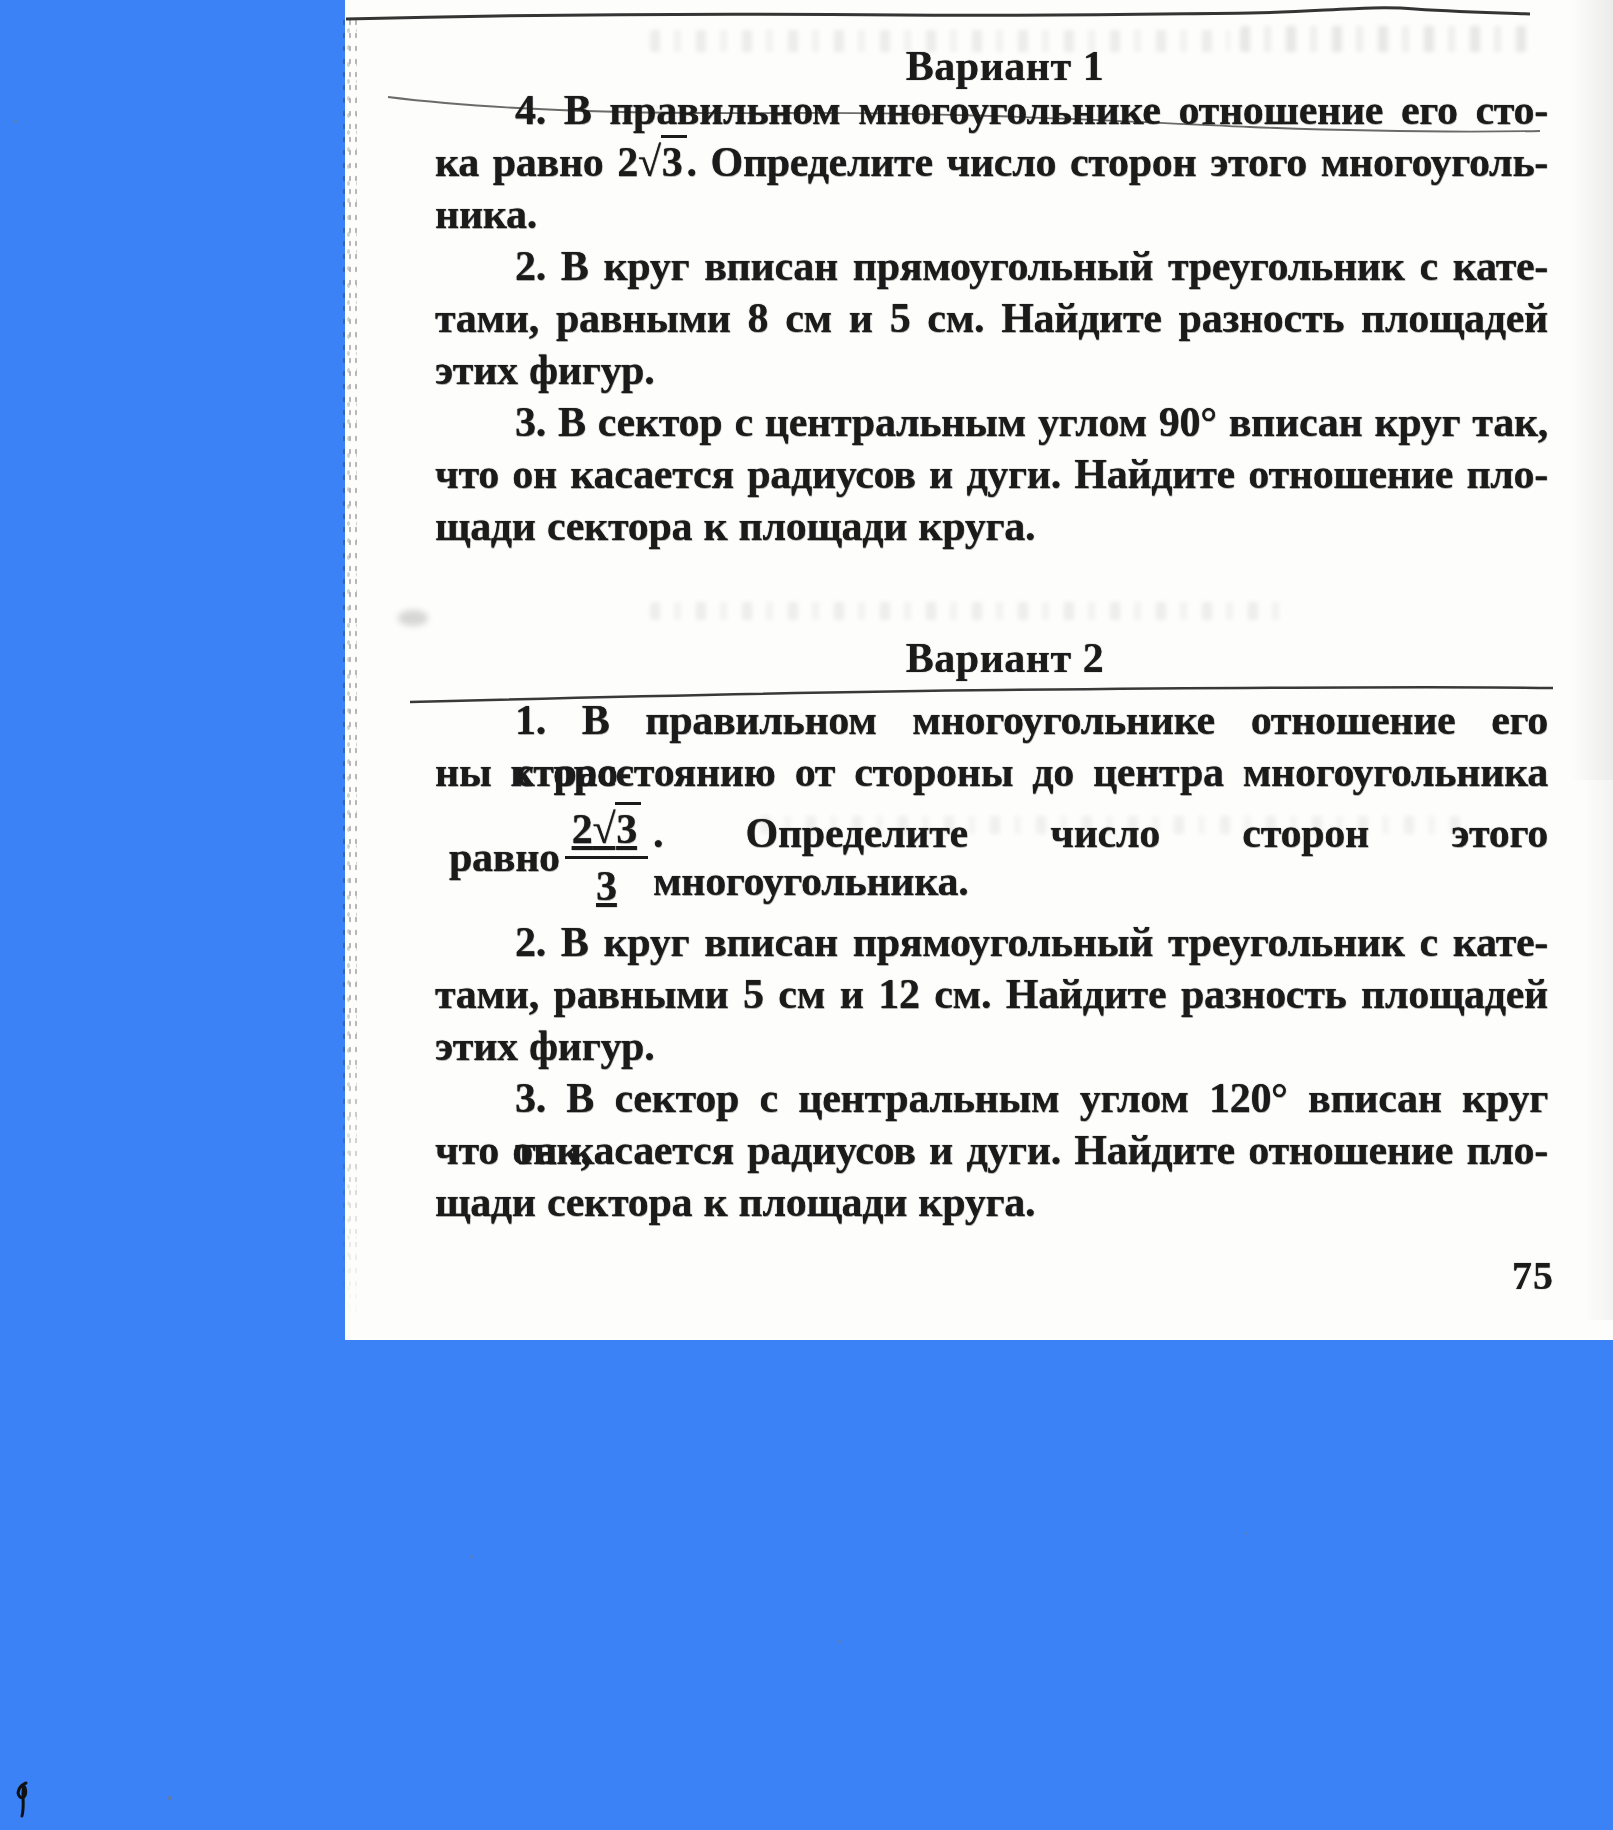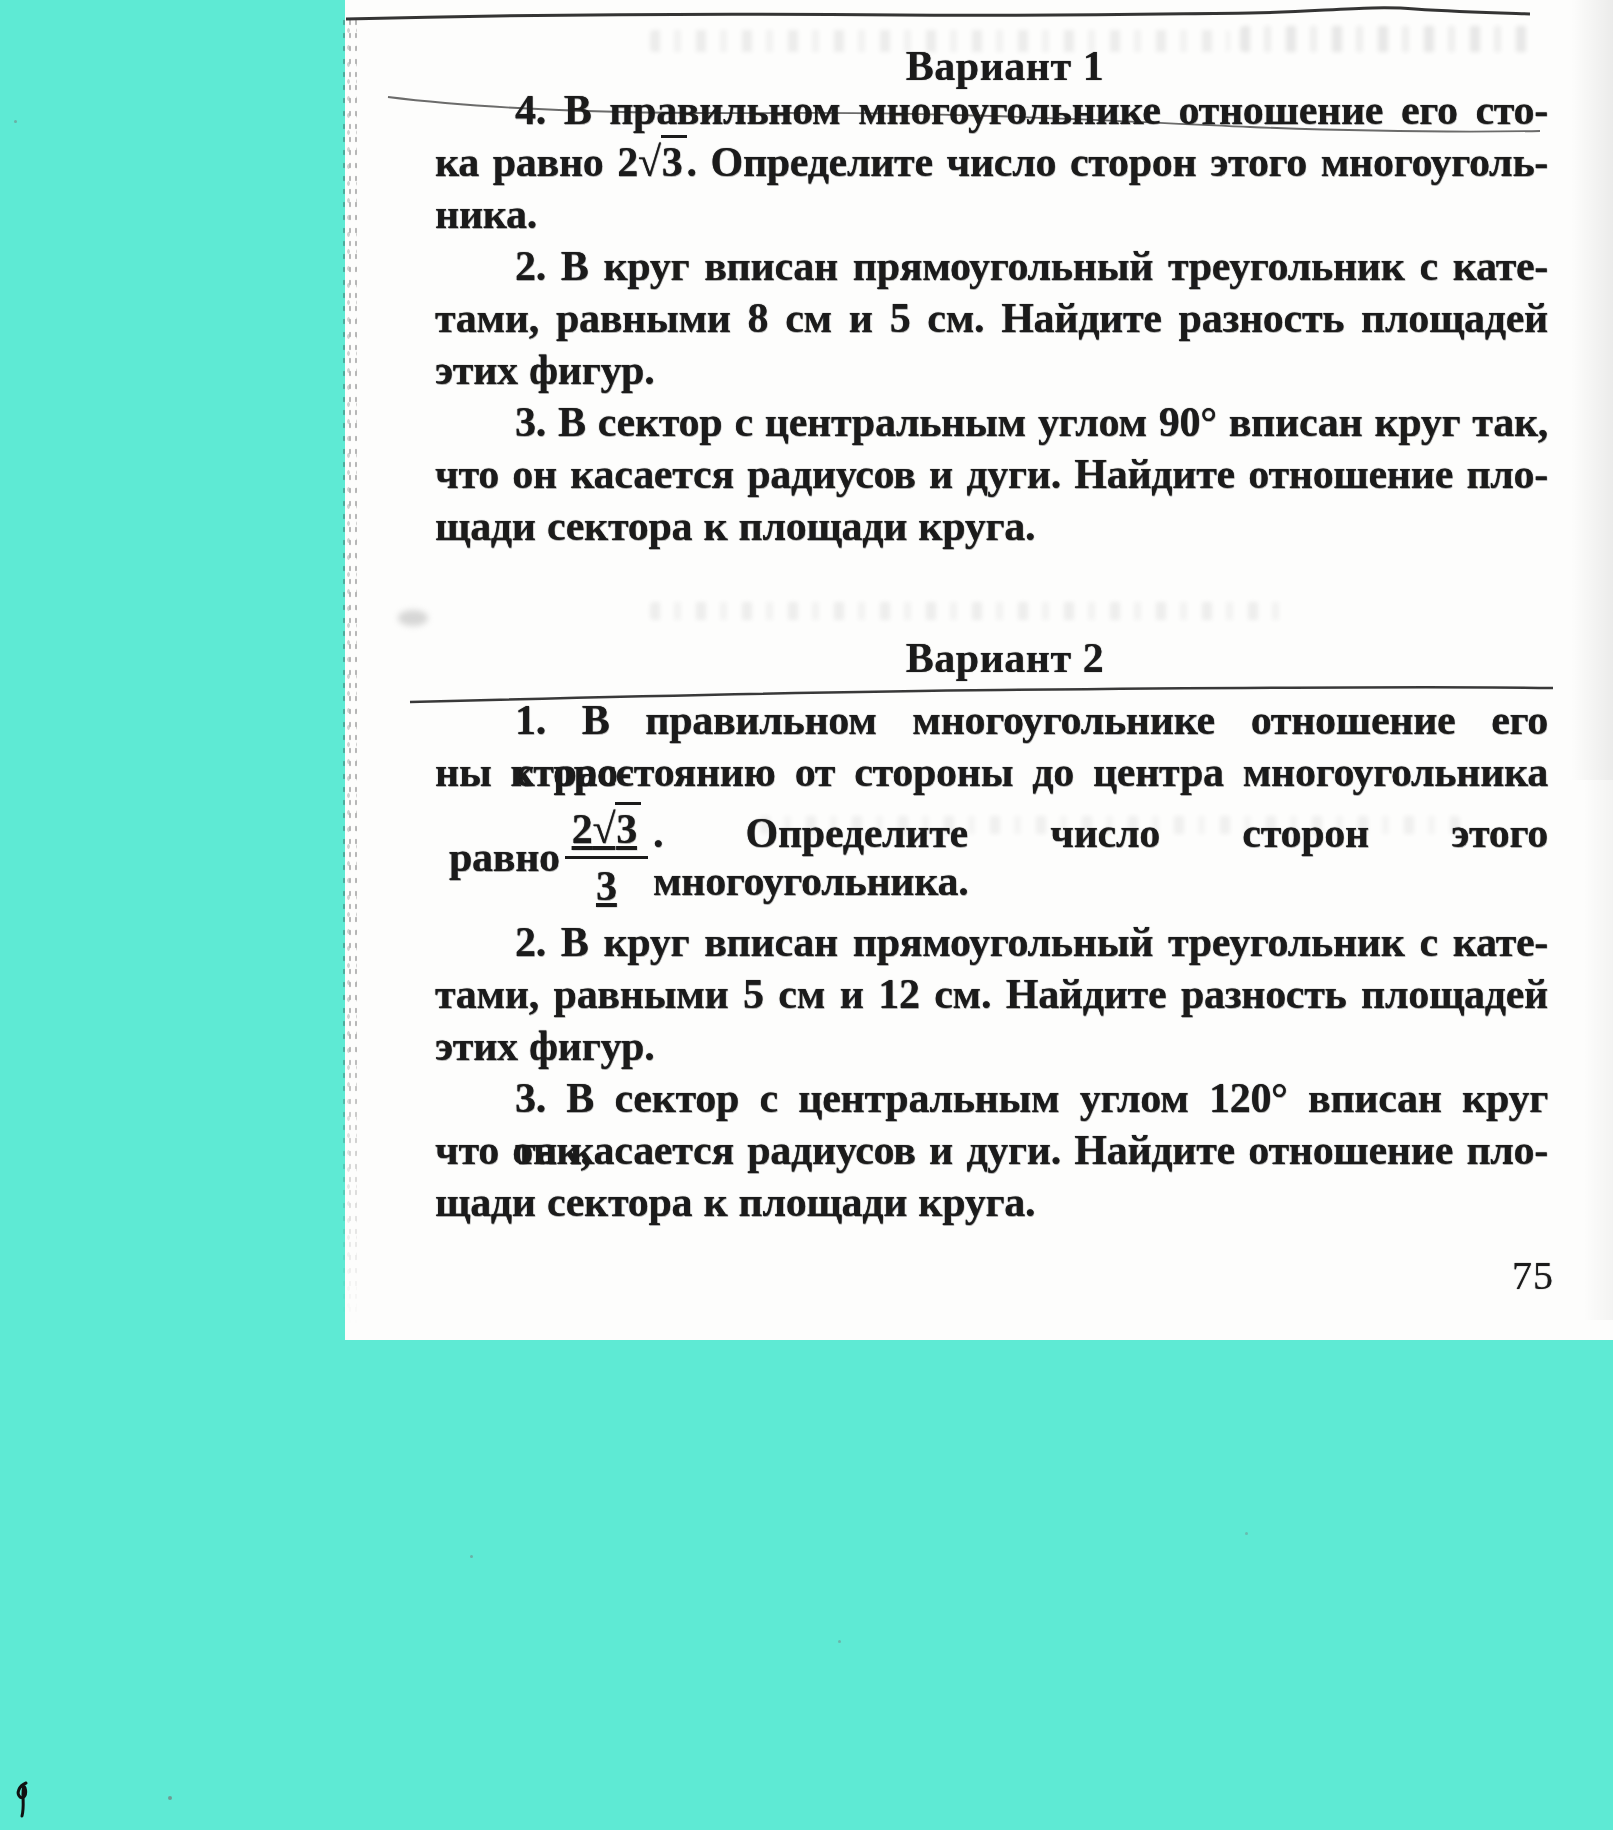--- a/index.html
+++ b/index.html
@@ -1,17 +1,17 @@
 <!DOCTYPE html>
 <html><head>
 <meta charset="utf-8">
 <style>
   html,body{margin:0;padding:0;background:#ffffff;}
   .canvas{
-    position:relative;width:1613px;height:1830px;background:#5eead4;overflow:hidden;
+    position:relative;width:1613px;height:1830px;background:#3b82f6;overflow:hidden;
     font-family:"Liberation Serif","DejaVu Serif",serif;color:#1b1b1b;
   }
   .page{
     position:absolute;left:345px;top:0;width:1268px;height:1340px;
     background:#fdfdfc;
   }
   .edge-shade{
     position:absolute;right:0;top:0;width:42px;height:780px;
     background:linear-gradient(to right,rgba(0,0,0,0),rgba(0,0,0,0.07));
   }
@@ -56,21 +56,21 @@
   .frac{
     display:inline-flex;flex-direction:column;align-items:center;
     flex:0 0 auto;line-height:1.0;text-decoration:underline;
   }
   .frac .num{padding:0 7px 6px 7px;}
   .frac .den{align-self:stretch;text-align:center;border-top:3px solid #1b1b1b;padding:6px 7px 0 7px;}
   .sqrt{white-space:nowrap;}
   .sqrt .r{border-top:3px solid currentColor;padding:1px 4px 0 1px;}
   .pagenum{
     position:absolute;left:1512px;top:1252px;width:70px;
-    font-size:40px;font-weight:400;letter-spacing:1px;
+    font-size:40px;font-weight:700;letter-spacing:1px;
     text-shadow:0 0 1px rgba(20,20,20,0.8);
   }
   .artifacts{position:absolute;left:0;top:0;pointer-events:none;}
   .smudge{
     position:absolute;border-radius:4px;filter:blur(2px);
     background:repeating-linear-gradient(90deg, rgba(60,60,60,0.6) 0 10px, rgba(0,0,0,0) 10px 24px, rgba(60,60,60,0.4) 24px 31px, rgba(0,0,0,0) 31px 46px);
   }
   .blob{position:absolute;background:#8f8f8f;border-radius:50%;filter:blur(3px);}
   .speck{position:absolute;background:#777;border-radius:50%;}
 </style>

